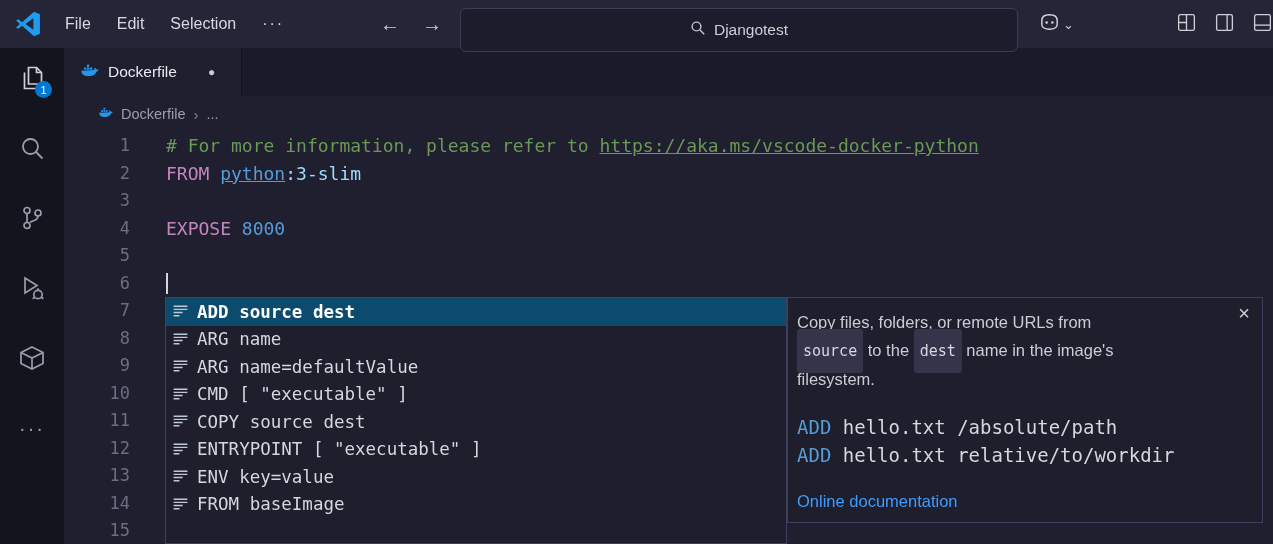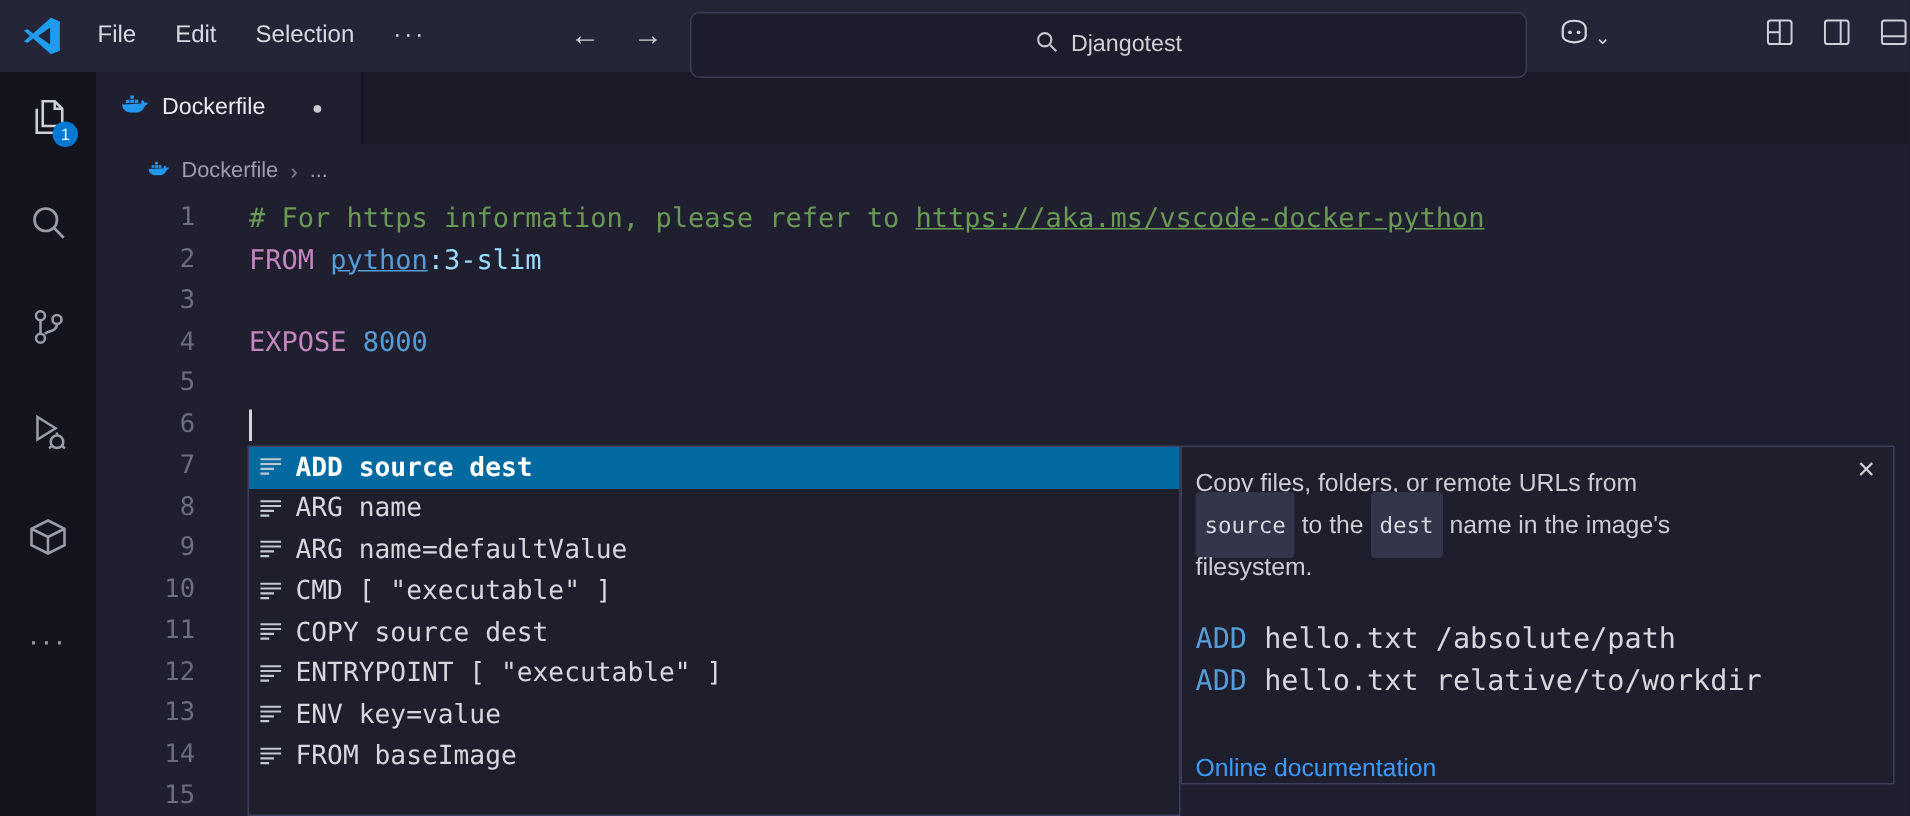--- a/index.html
+++ b/index.html
@@ -51,33 +51,33 @@
   .tok.link     { color:#569cd6; text-decoration:underline; }
   .tok.value    { color:#9cdcfe; }
   .tok.number   { color:#569cd6; }
   .cursor { display:inline-block; width:2px; height:21px; background:#d4d4dc; vertical-align:text-bottom; }
 
   
   .suggest { position:absolute; left:165px; top:297px; width:622px; height:247px; background:#1e1e2d;
              border:1px solid #3e3e5e; z-index:10; overflow:hidden; }
   .suggest-row { height:27.5px; display:flex; align-items:center; padding:0 8px 0 5px; gap:8px;
                  font-family:"DejaVu Sans Mono", monospace; font-size:17.5px; color:#d6d6dc; }
-  .suggest-row.selected { background:#0369a1; color:#ffffff; font-weight:bold; }
+  .suggest-row.selected { background:#0c4a6e; color:#ffffff; font-weight:bold; }
   .s-icon { width:18px; height:18px; flex:none; display:flex; align-items:center; justify-content:center; }
 
   
   .docpanel { position:absolute; left:787px; top:297px; width:476px; height:226px; background:#1e1e2d;
               border:1px solid #3e3e5e; padding:10px 40px 0 9px; z-index:10; }
   .doc-line { color:#ccccd4; font-size:16.5px; line-height:28px; white-space:pre-wrap; }
   .chip { font-family:"DejaVu Sans Mono", monospace; font-size:15px; background:#34344a; padding:13px 6px;
           border-radius:3px; color:#d8d8e0;text-align:center; }
   .doc-examples { margin-top:21px; font-family:"DejaVu Sans Mono", monospace; font-size:19px; line-height:27.5px; }
   .kw-blue { color:#569cd6; }
   .plain { color:#d6d6dc; }
-  .doc-link { margin-top:35px; color:#3f9cff; font-size:16.5px; display:inline-block; cursor:pointer; }
+  .doc-link { margin-top:23px; color:#3f9cff; font-size:16.5px; display:inline-block; cursor:pointer; }
   .doc-close { position:absolute; top:5px; right:12px; color:#d0d0d8; font-size:20px; line-height:20px; cursor:pointer; }
 </style>
 </head>
 <body>
 
 <div class="titlebar">
   <span class="logo">
     <svg width="26" height="26" viewBox="0 0 24 24">
       <path fill="#1f9cf0" d="M17.5 0.8 23 3v18l-5.5 2.2L6.5 13.6 3 16.3 1 15.3 4.6 12 1 8.7l2-1 3.5 2.7L17.5.8zM17 6.8 9.6 12 17 17.2V6.8z"></path>
     </svg>
@@ -202,21 +202,21 @@
     </svg>
   </span>
   <span>Dockerfile</span>
   <span class="crumb-sep">›</span>
   <span>...</span>
 </div>
 
 <div class="editor-lines" id="editor-lines">
     <div class="code-line">
       <div class="line-num">1</div>
-      <div class="line-code"><span class="tok comment"># For https information, please refer to </span><span class="tok comment underline">https://aka.ms/vscode-docker-python</span></div>
+      <div class="line-code"><span class="tok comment"># For more information, please refer to </span><span class="tok comment underline">https://aka.ms/vscode-docker-python</span></div>
     </div>
     <div class="code-line">
       <div class="line-num">2</div>
       <div class="line-code"><span class="tok keyword">FROM </span><span class="tok link">python</span><span class="tok value">:3-slim</span></div>
     </div>
     <div class="code-line">
       <div class="line-num">3</div>
       <div class="line-code"></div>
     </div>
     <div class="code-line">

